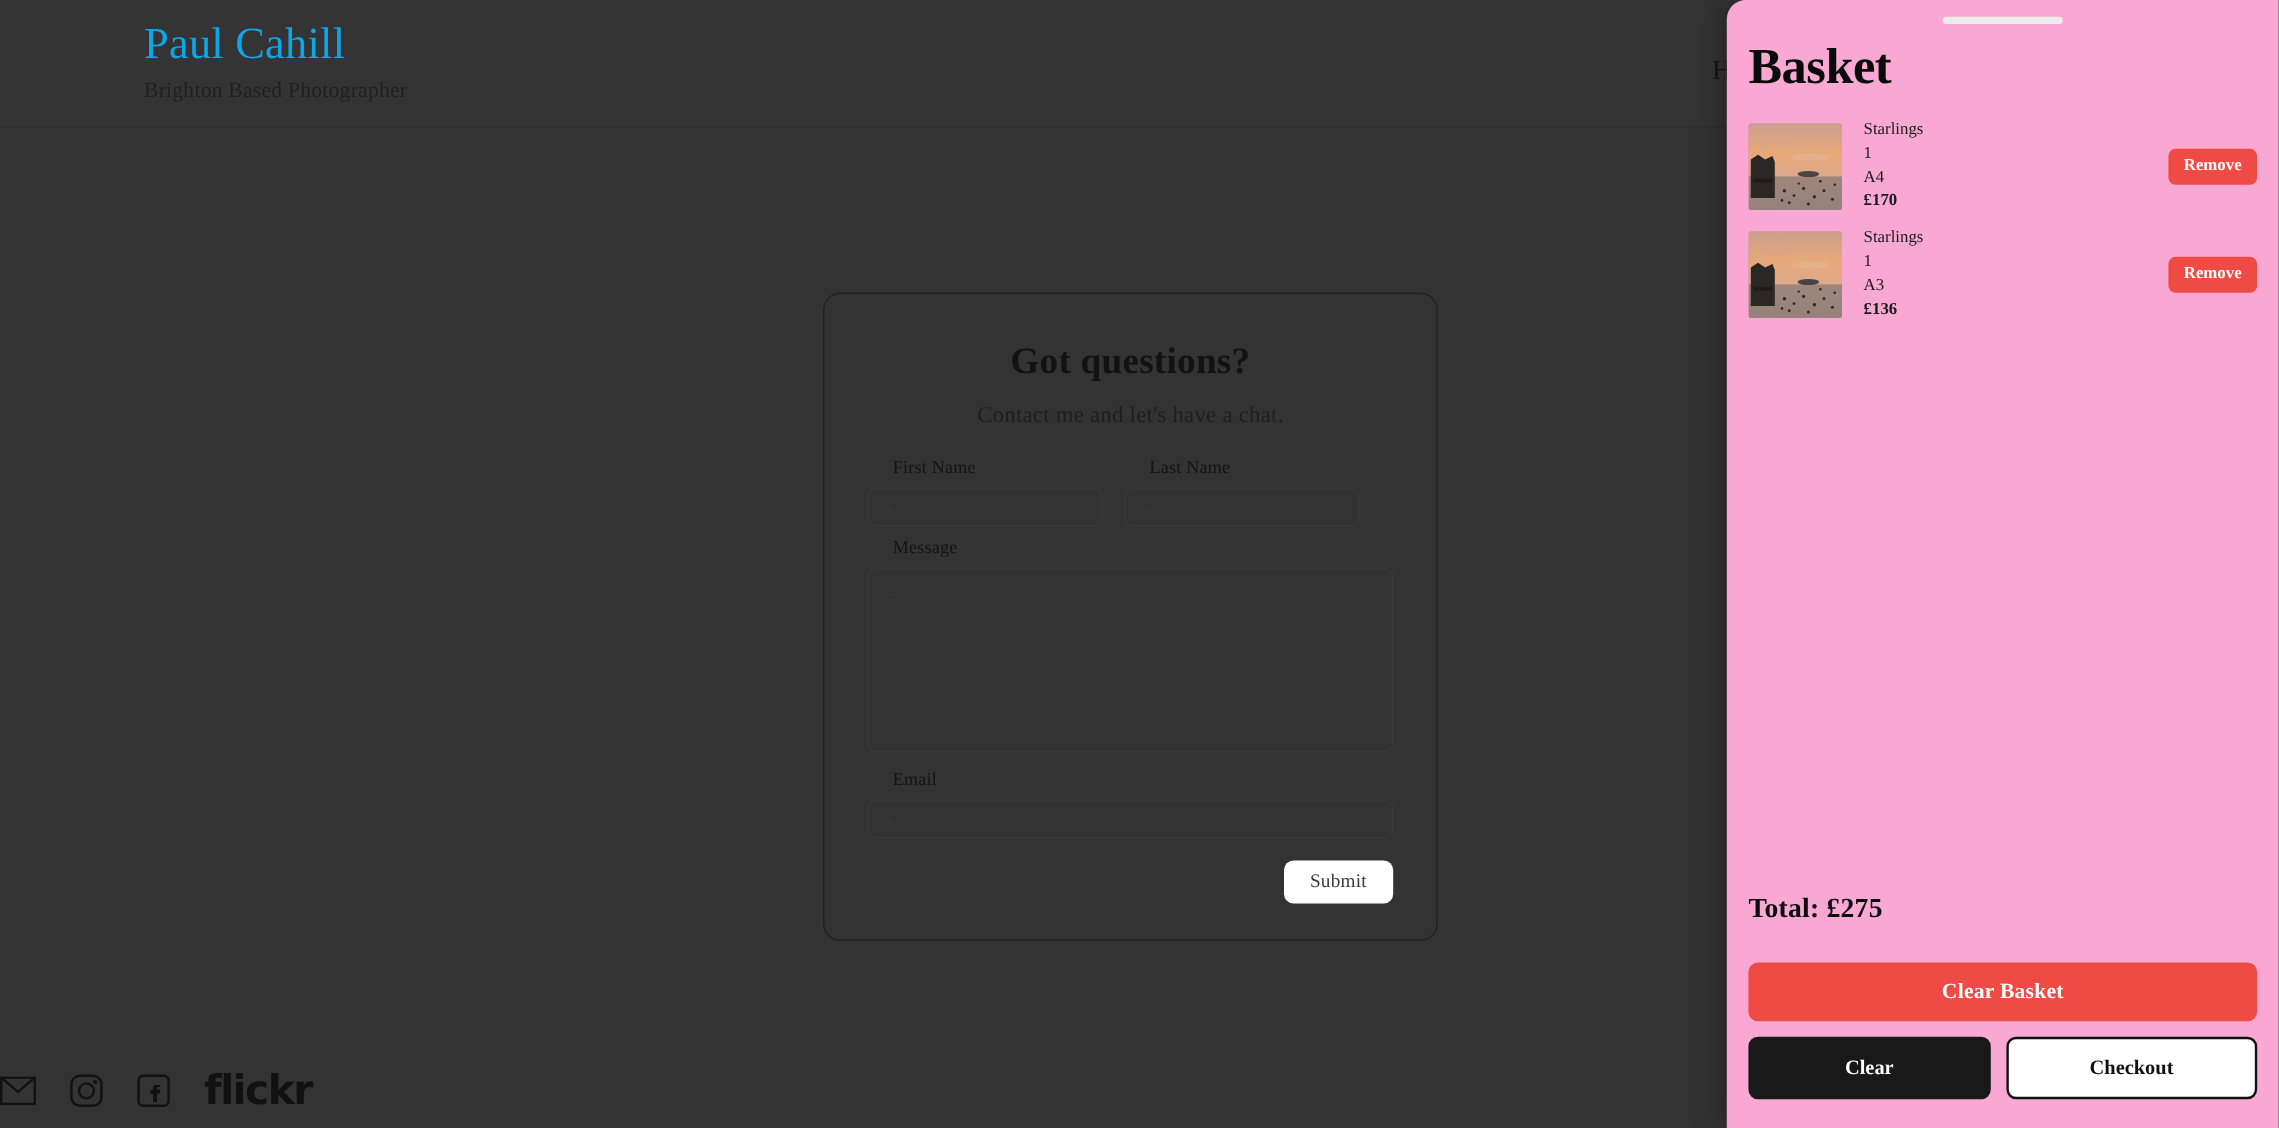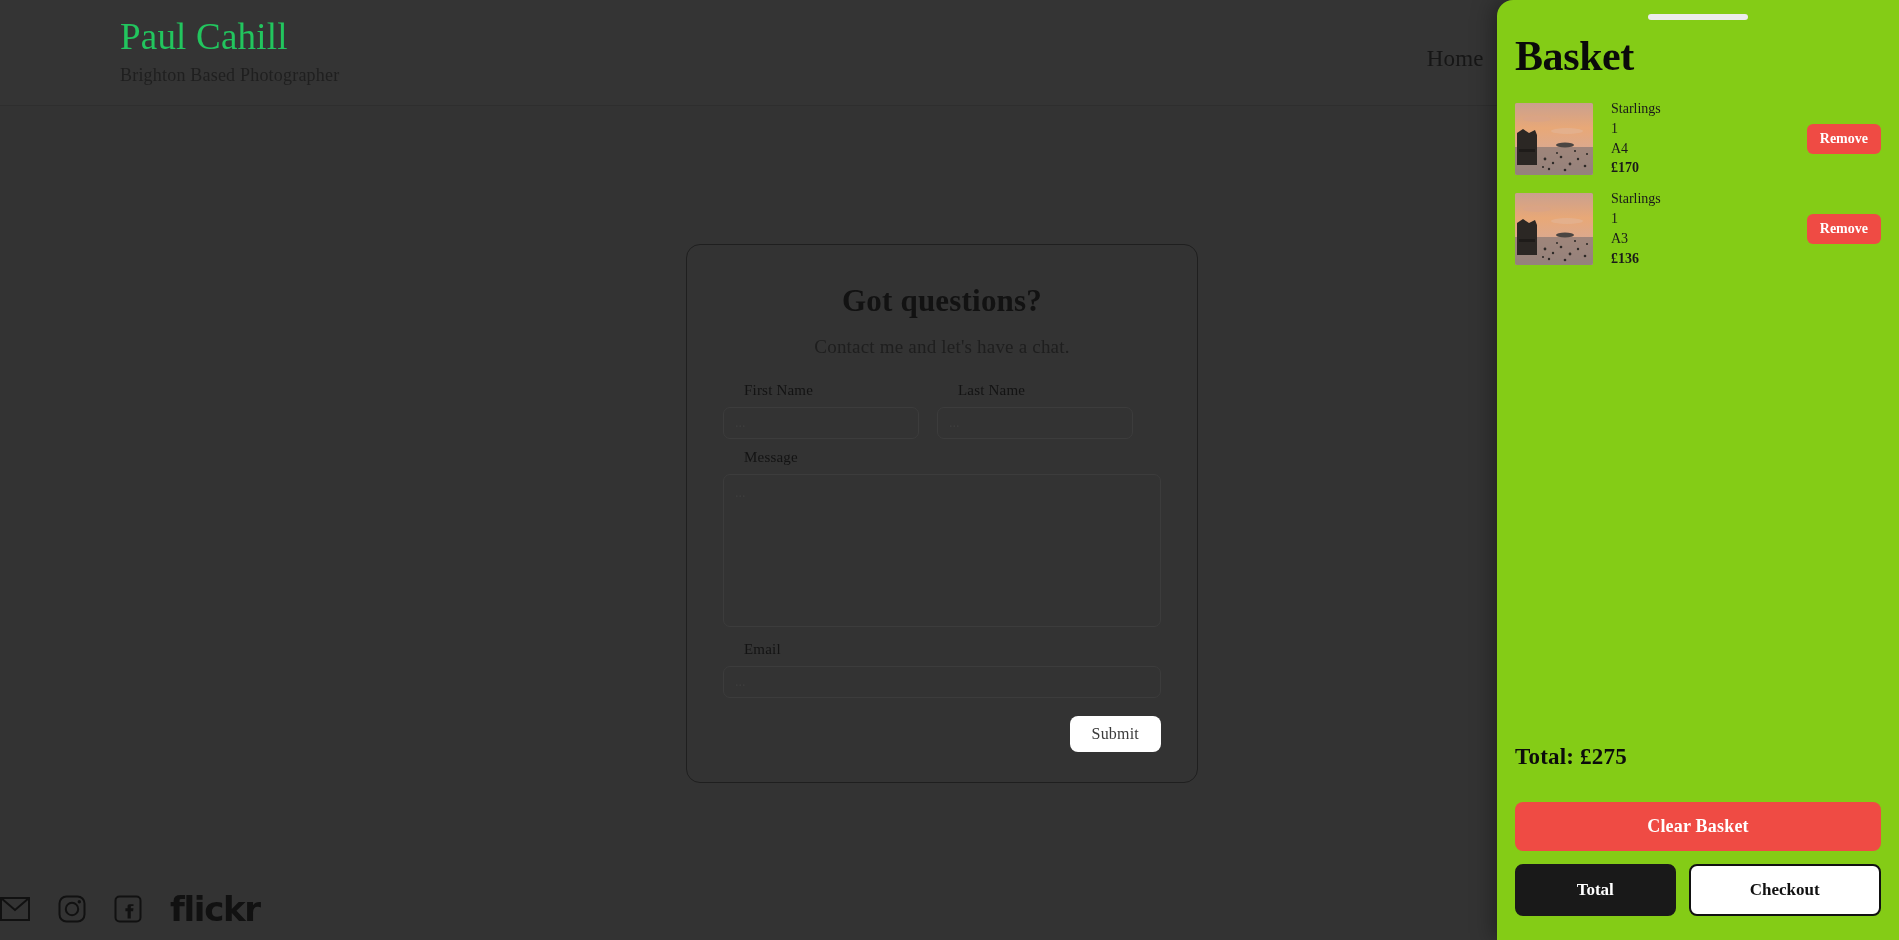--- a/index.html
+++ b/index.html
@@ -31,21 +31,21 @@
     padding: 16px 40px 0 120px;
     border-bottom: 1px solid #2e2e2e;
     position: relative;
   }
 
   .brand { display: flex; flex-direction: column; }
 
   .brand-title {
     font-size: 37px;
     line-height: 1.15;
-    color: #22c55e;
+    color: #0ea5e9;
     font-weight: 400;
     letter-spacing: 0.2px;
   }
 
   .brand-subtitle {
     font-size: 18px;
     color: #1f1f1f;
     margin-top: 6px;
     letter-spacing: 0.2px;
   }
@@ -189,23 +189,23 @@
     letter-spacing: -1.3px;
     cursor: pointer;
     line-height: 1;
   }
 
   
   .basket-panel {
     position: absolute;
     top: 0;
     right: 0;
-    width: 402px;
+    width: 460px;
     height: 940px;
-    background: #84cc16;
+    background: #f9a8d4;
     border-top-left-radius: 16px;
     box-shadow: -4px 0 22px rgba(0,0,0,0.35);
     display: flex;
     flex-direction: column;
     padding: 0 18px 0 18px;
   }
 
   .drag-handle {
     width: 100px;
     height: 6px;
@@ -321,21 +321,21 @@
 
   .checkout-button {
     flex: 1 1 0;
     background: #ffffff;
     color: #111111;
     border: 2px solid #111111;
     border-radius: 8px;
     font-family: "Liberation Serif", serif;
     font-weight: 700;
     font-size: 17px;
-    padding: 14px 16px;
+    padding: 14px 4px;
     cursor: pointer;
   }
 </style>
 </head>
 <body>
 
 <div class="site">
 
   <header class="site-header">
     <div class="brand">
@@ -497,17 +497,17 @@
       <button class="remove-button">Remove</button>
     </div>
 
   </div>
 
   <div class="basket-total">Total: £275</div>
 
   <button class="clear-basket-button">Clear Basket</button>
 
   <div class="basket-actions">
-    <button class="close-button">Total</button>
+    <button class="close-button">Clear</button>
     <button class="checkout-button">Checkout</button>
   </div>
 
 </aside>
 
 </body></html>

